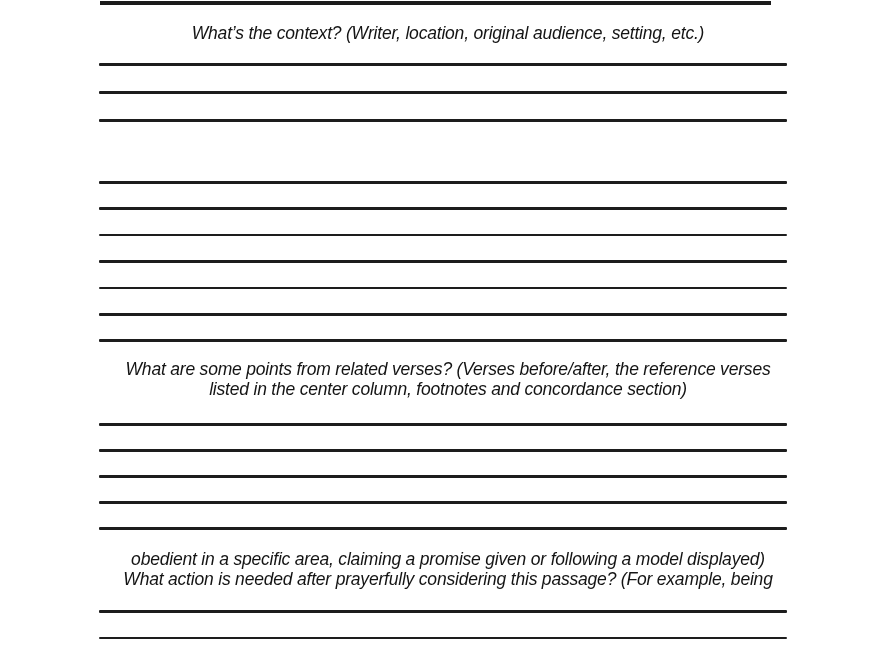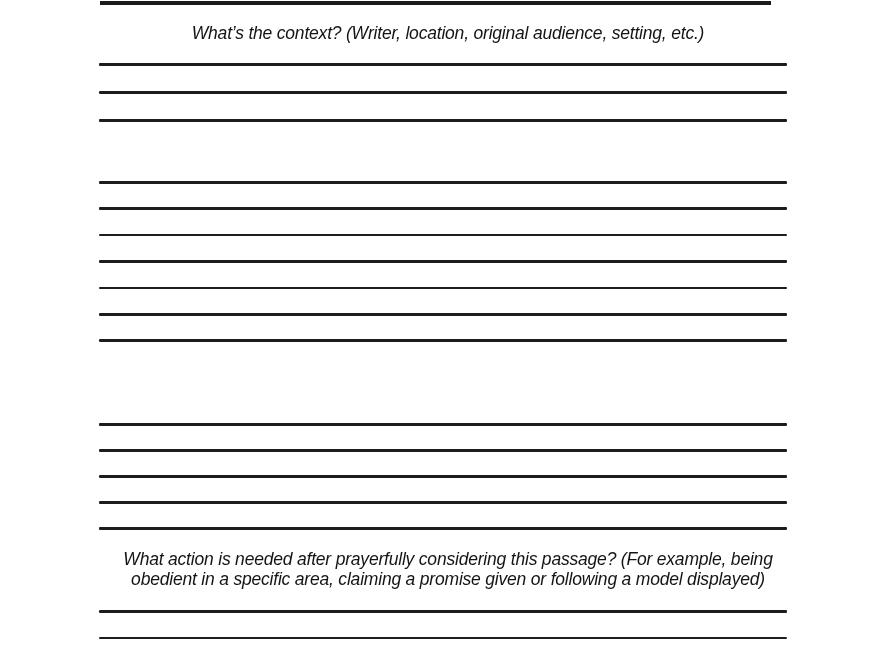--- a/index.html
+++ b/index.html
@@ -71,30 +71,34 @@
   <div class="lines-group" style="top:181px; height:162px">
       <div class="answer-line" style="top: 0px;"></div>
       <div class="answer-line" style="top: 26.4px;"></div>
       <div class="answer-line" style="top: 52.8px;"></div>
       <div class="answer-line" style="top: 79.2px;"></div>
       <div class="answer-line" style="top: 105.6px;"></div>
       <div class="answer-line" style="top: 132px;"></div>
       <div class="answer-line" style="top: 158.4px;"></div>
     </div>
 
+  <div class="heading" style="top:359px">
+    <div>What are some points from related verses? (Verses before/after, the reference verses</div>
+    <div>listed in the center column, footnotes and concordance section)</div>
+  </div>
   <div class="lines-group" style="top:423px; height:108px">
       <div class="answer-line" style="top: 0px;"></div>
       <div class="answer-line" style="top: 26px;"></div>
       <div class="answer-line" style="top: 52px;"></div>
       <div class="answer-line" style="top: 78px;"></div>
       <div class="answer-line" style="top: 104px;"></div>
     </div>
 
   <div class="heading" style="top:549px">
+    <div>obedient in a specific area, claiming a promise given or following a model displayed)</div>
     <div>What action is needed after prayerfully considering this passage? (For example, being</div>
-    <div>obedient in a specific area, claiming a promise given or following a model displayed)</div>
   </div>
   <div class="lines-group" style="top:610px; height:30px">
       <div class="answer-line" style="top: 0px;"></div>
       <div class="answer-line" style="top: 26.5px;"></div>
     </div>
 
 </div>
 
 </body></html>

